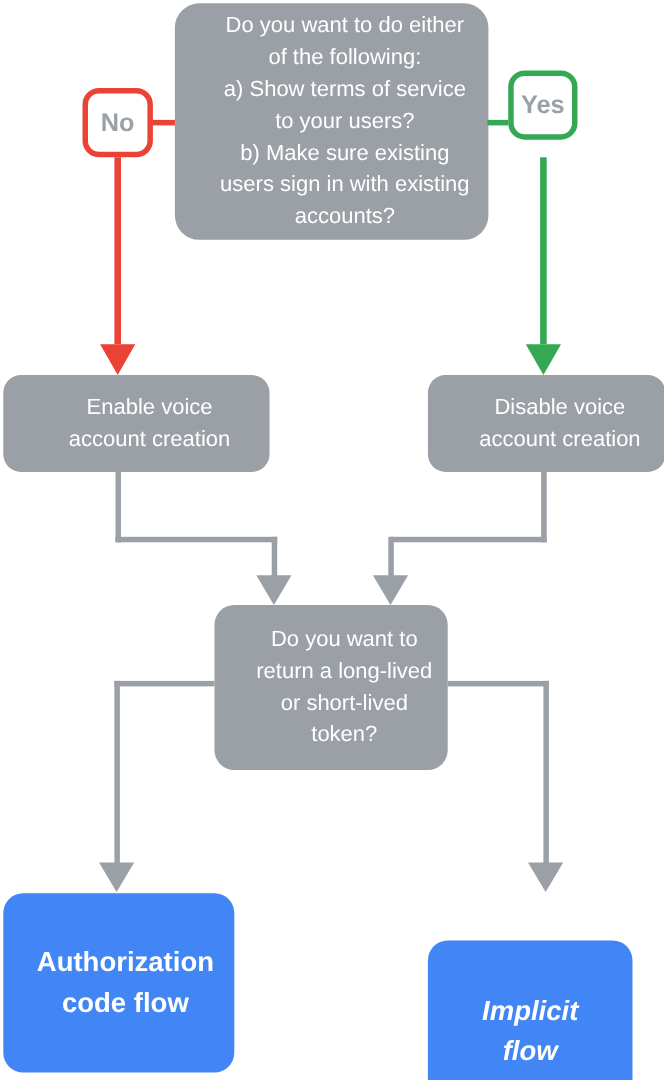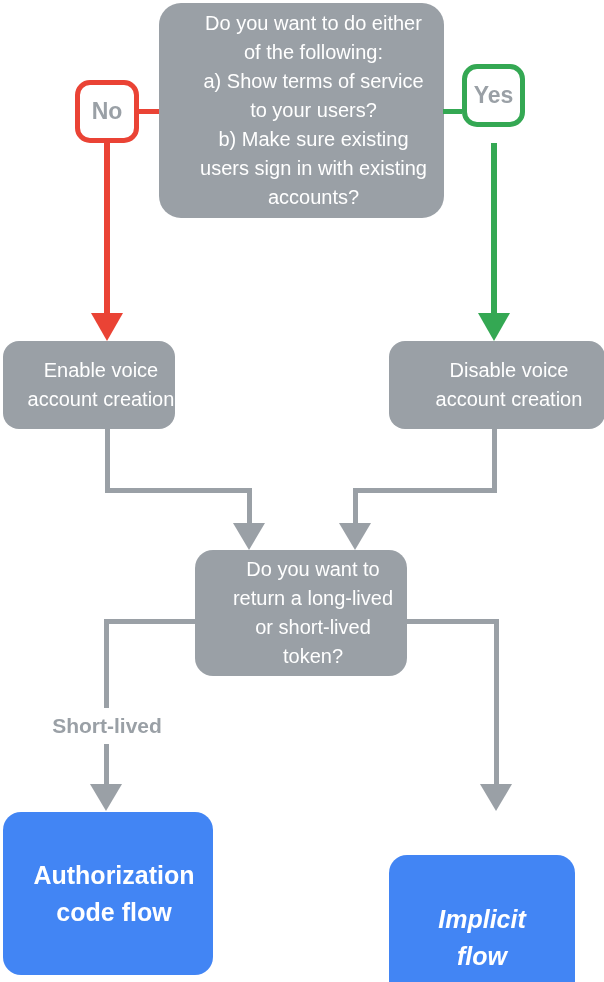--- a/index.html
+++ b/index.html
@@ -103,46 +103,43 @@
   <div class="line red" style="left:104px; top:143px; width:6px; height:170px;"></div>
   <div class="arrow red" style="left:91px; top:313px;"></div>
 
   <div class="line green" style="left:443px; top:109px; width:19px; height:5px;"></div>
   <div class="badge yes" style="left:462px; top:64px; width:63px; height:63px;">
     <span>Yes</span>
   </div>
   <div class="line green" style="left:491px; top:143px; width:6px; height:170px;"></div>
   <div class="arrow green" style="left:478px; top:313px;"></div>
 
-  <div class="node gray-node" style="left:3px; top:341px; width:172px; height:88px;">Enable voice
+  <div class="node gray-node" style="left:3px; top:341px; width:242px; height:88px;">Enable voice
 account creation</div>
   <div class="node gray-node" style="left:389px; top:341px; width:216px; height:88px;">Disable voice
 account creation</div>
 
   <div class="line gray" style="left:105px; top:429px; width:5px; height:64px;"></div>
   <div class="line gray" style="left:105px; top:488px; width:147px; height:5px;"></div>
   <div class="line gray" style="left:247px; top:488px; width:5px; height:36px;"></div>
   <div class="arrow gray" style="left:233px; top:523px;"></div>
 
   <div class="line gray" style="left:492px; top:429px; width:5px; height:64px;"></div>
   <div class="line gray" style="left:355px; top:488px; width:142px; height:5px;"></div>
   <div class="line gray" style="left:353px; top:488px; width:5px; height:36px;"></div>
   <div class="arrow gray" style="left:339px; top:523px;"></div>
 
-  <div class="node gray-node" style="left:195px; top:550px; width:212px; height:126px; border-radius:18px;">Do you want to
+  <div class="node gray-node" style="left:195px; top:550px; width:212px; height:150px; border-radius:18px;">Do you want to
 return a long-lived
 or short-lived
 token?</div>
 
   <div class="line gray" style="left:104px; top:619px; width:91px; height:5px;"></div>
   <div class="line gray" style="left:104px; top:619px; width:5px; height:166px;"></div>
   <div class="arrow gray" style="left:90px; top:784px;"></div>
-  <div class="chip" style="left:22px; top:708px; width:170px; height:36px;">
-    <span>Short-lived</span>
-  </div>
 
   <div class="line gray" style="left:407px; top:619px; width:92px; height:5px;"></div>
   <div class="line gray" style="left:494px; top:619px; width:5px; height:166px;"></div>
   <div class="arrow gray" style="left:480px; top:784px;"></div>
 
   <div class="node blue-node" style="left:3px; top:812px; width:210px; height:163px;padding-left:12px;">Authorization
 code flow</div>
   <div class="node blue-node" style="left:389px; top:855px; width:186px; height:165px;font-style:italic;">Implicit
 flow</div>
 

